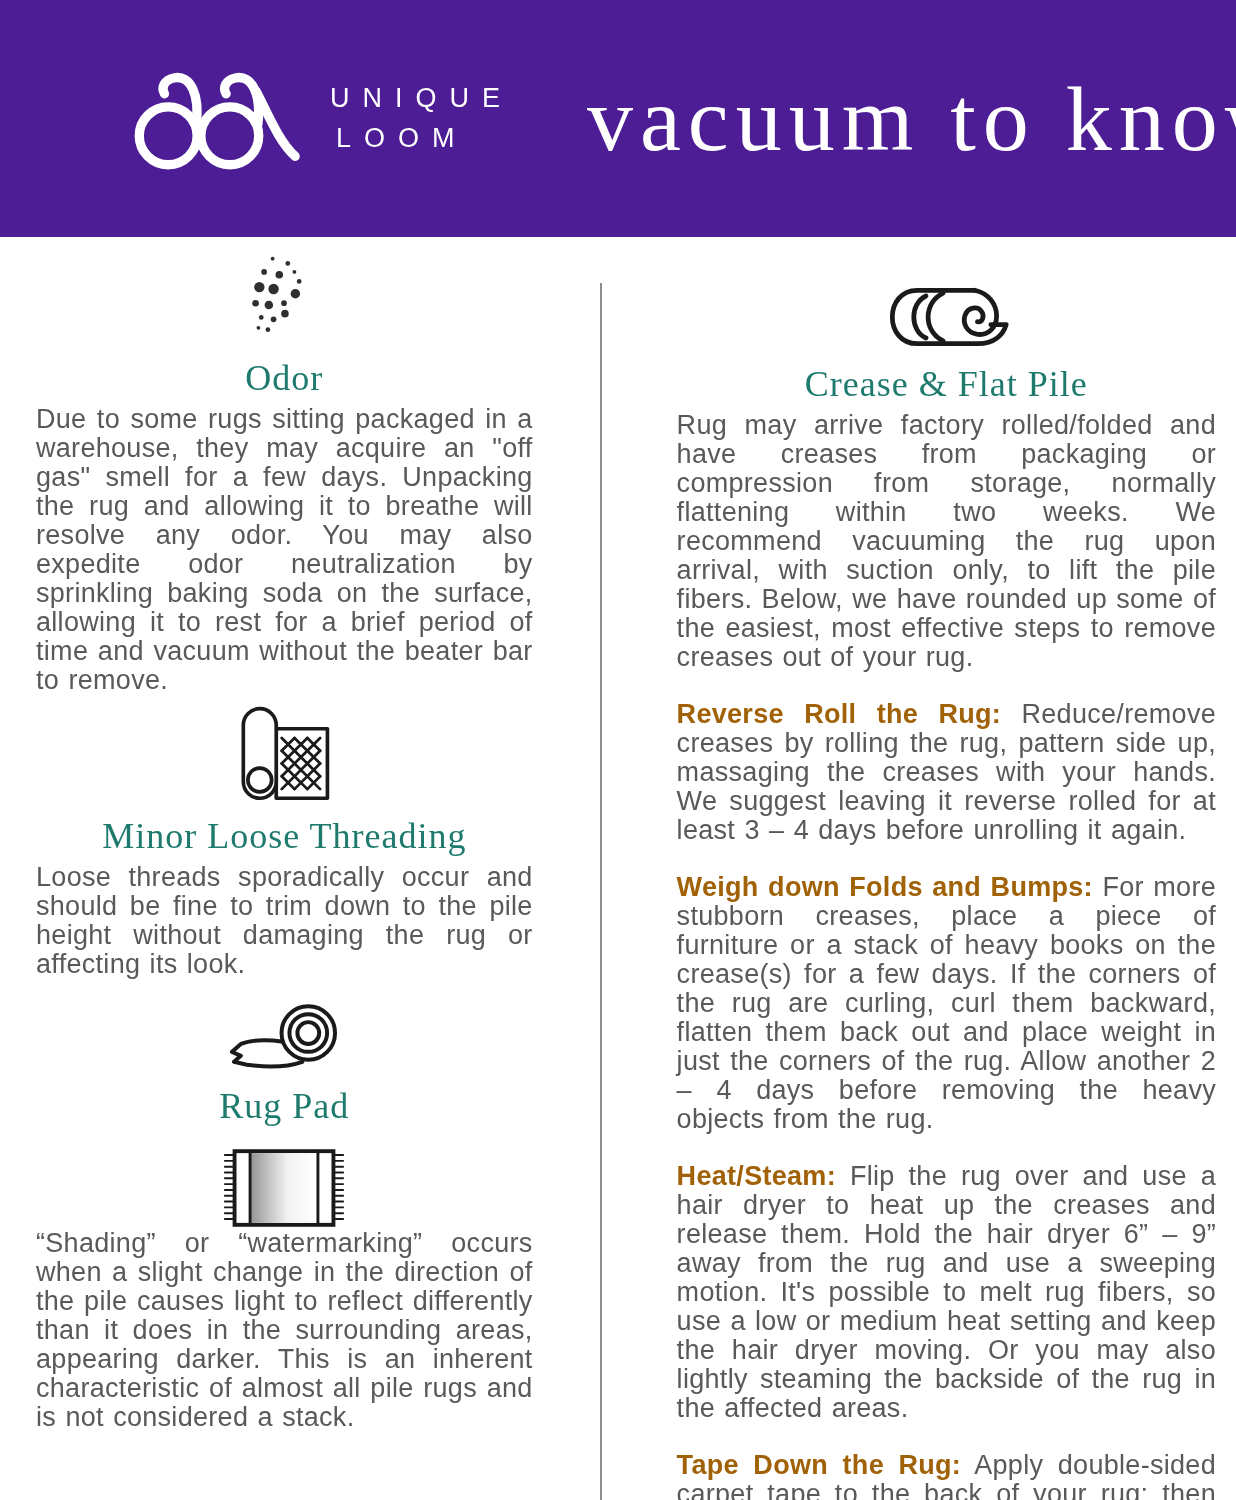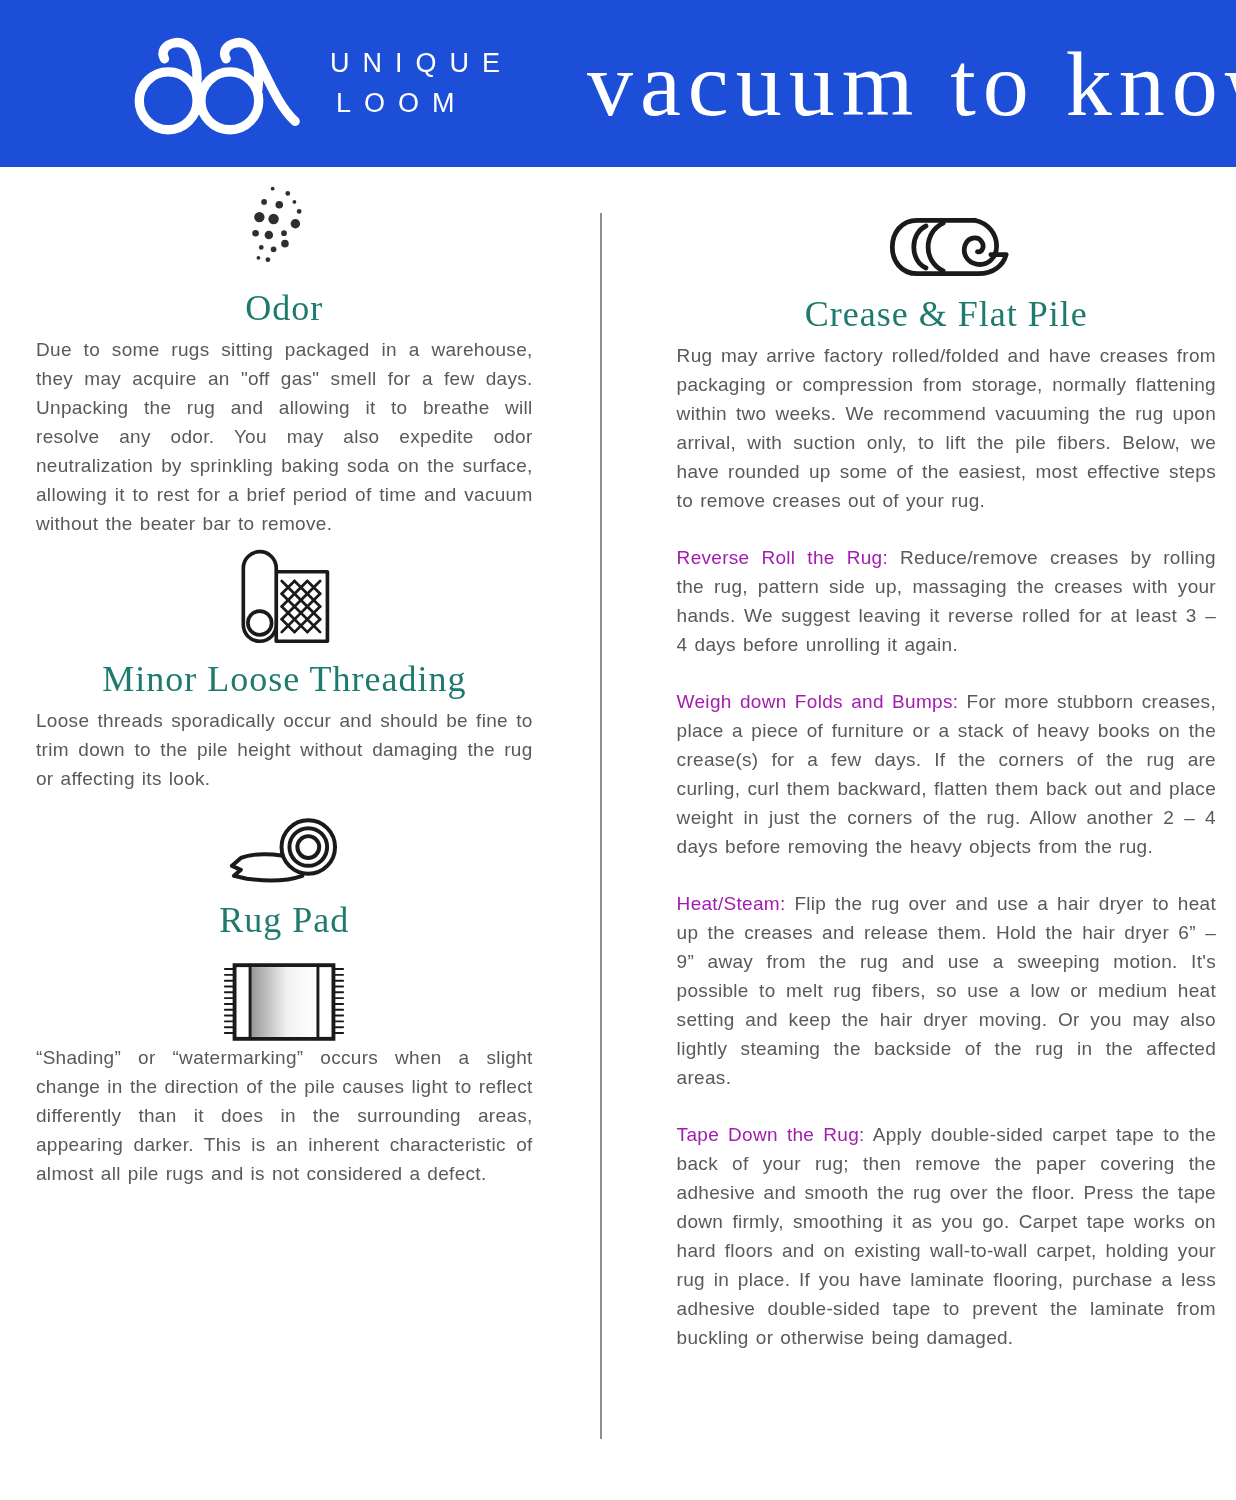--- a/index.html
+++ b/index.html
@@ -3,21 +3,21 @@
 <meta charset="utf-8">
 <style>
   * { margin:0; padding:0; box-sizing:border-box; }
   html,body { background:#ffffff; }
   .page {
     width:1236px; height:1500px; background:#ffffff; overflow:hidden;
     font-family:"Liberation Sans","DejaVu Sans",sans-serif; position:relative;
   }
   
   .header {
-    height:167px; background:#1d4ed8; display:flex; align-items:center;
+    height:237px; background:#4c1d95; display:flex; align-items:center;
   }
   .logo-block { display:flex; align-items:center; margin-left:118px; }
   .logo-mark { width:190px; height:112px; }
   .brand { margin-left:22px; color:#ffffff; font-size:27px; letter-spacing:13px;
            font-weight:400; line-height:1.45; }
   .brand div { white-space:nowrap; }
   .brand .l2 { text-indent:6px; }
   .page-title {
     font-family:"Liberation Serif","DejaVu Serif",serif;
     color:#ffffff; font-size:92px; letter-spacing:7px; margin-left:74px;
@@ -29,25 +29,25 @@
   .divider   { width:2px; background:#8d8d8d; margin-left:28px; margin-top:46px; height:1226px; flex:none; }
   .col-right { width:580px; margin-left:36px; }
 
   .section-icon { display:flex; justify-content:center; }
   h2.section-heading {
     font-family:"Liberation Serif","DejaVu Serif",serif;
     font-weight:400; color:#1E7A6D; font-size:36px; text-align:center;
     letter-spacing:1px; margin:14px 0 6px;
   }
   p.body-text {
-    font-size:19px; line-height:29px; color:#59595C;
+    font-size:27px; line-height:29px; color:#59595C;
     text-align:justify; letter-spacing:0.3px; word-spacing:1.5px;
   }
   p.tip { margin-top:28px; }
-  p.body-text strong { color:#a21caf; font-weight:400; }
+  p.body-text strong { color:#a16207; font-weight:700; }
 
   .mt-sec1-icon { margin-top:16px; }
   .mt-sec2-icon { margin-top:10px; }
   .mt-sec3-icon { margin-top:20px; }
   .mt-sec4-icon { margin-top:20px; }
   .mt-right-icon { margin-top:48px; }
   .mt-right-head { margin-top:20px; }
 
   svg .ink { stroke:#1a1a1a; fill:none; stroke-linecap:round; stroke-linejoin:round; }
   svg .inkfill { fill:#ffffff; stroke:#1a1a1a; stroke-linecap:round; stroke-linejoin:round; }
@@ -174,21 +174,21 @@
               <path d="M116,62 H126"></path>
               <path d="M116,68 H126"></path>
               <path d="M116,74 H126"></path>
           </g>
           <rect x="14" y="4" width="102" height="76" fill="#ffffff" stroke="#1a1a1a" stroke-width="4"></rect>
           <rect x="31" y="6" width="68" height="72" fill="url(#shadeGrad)"></rect>
           <path class="ink" stroke-width="3" d="M 30,4 V 80"></path>
           <path class="ink" stroke-width="3" d="M 100,4 V 80"></path>
         </svg>
       </div>
-      <p class="body-text">“Shading” or “watermarking” occurs when a slight change in the direction of the pile causes light to reflect differently than it does in the surrounding areas, appearing darker. This is an inherent characteristic of almost all pile rugs and is not considered a defect.</p>
+      <p class="body-text">“Shading” or “watermarking” occurs when a slight change in the direction of the pile causes light to reflect differently than it does in the surrounding areas, appearing darker. This is an inherent characteristic of almost all pile rugs and is not considered a stack.</p>
 
     </div>
 
     <div class="divider"></div>
 
     <div class="col-right">
 
       <div class="section-icon mt-right-icon">
         <svg width="126" height="64" viewBox="0 0 132 66">
           <g class="ink" stroke-width="5">

